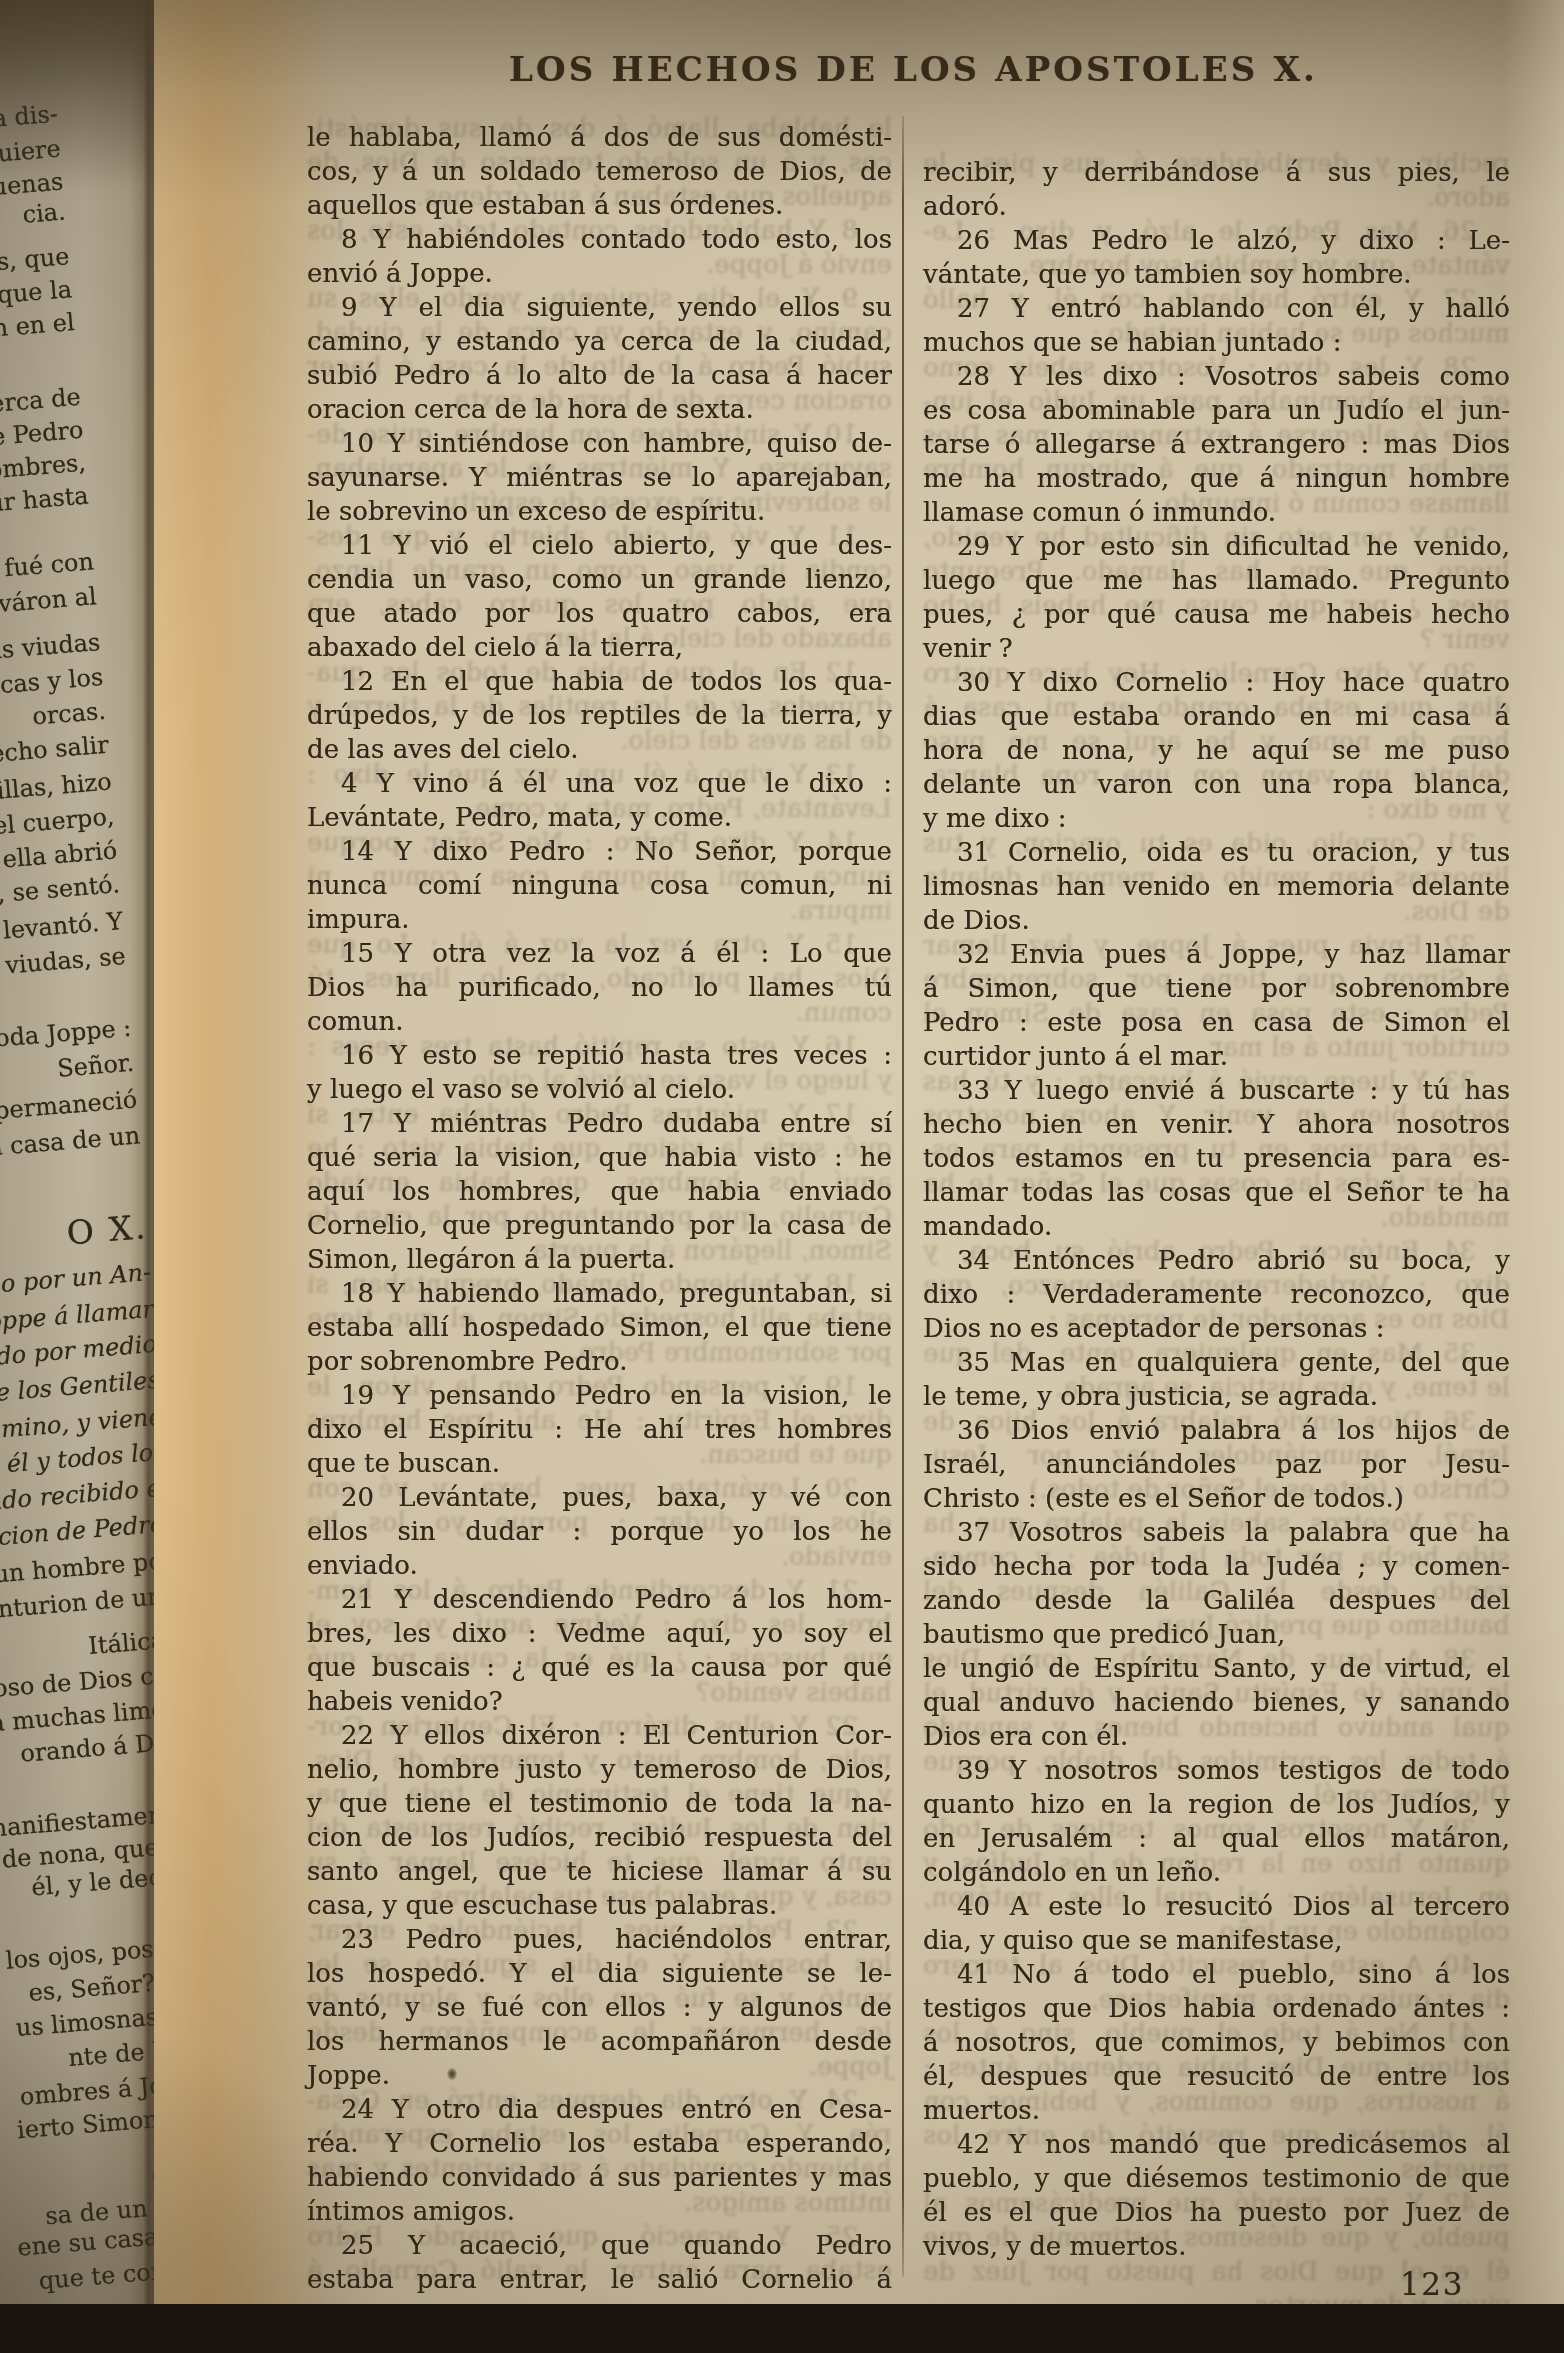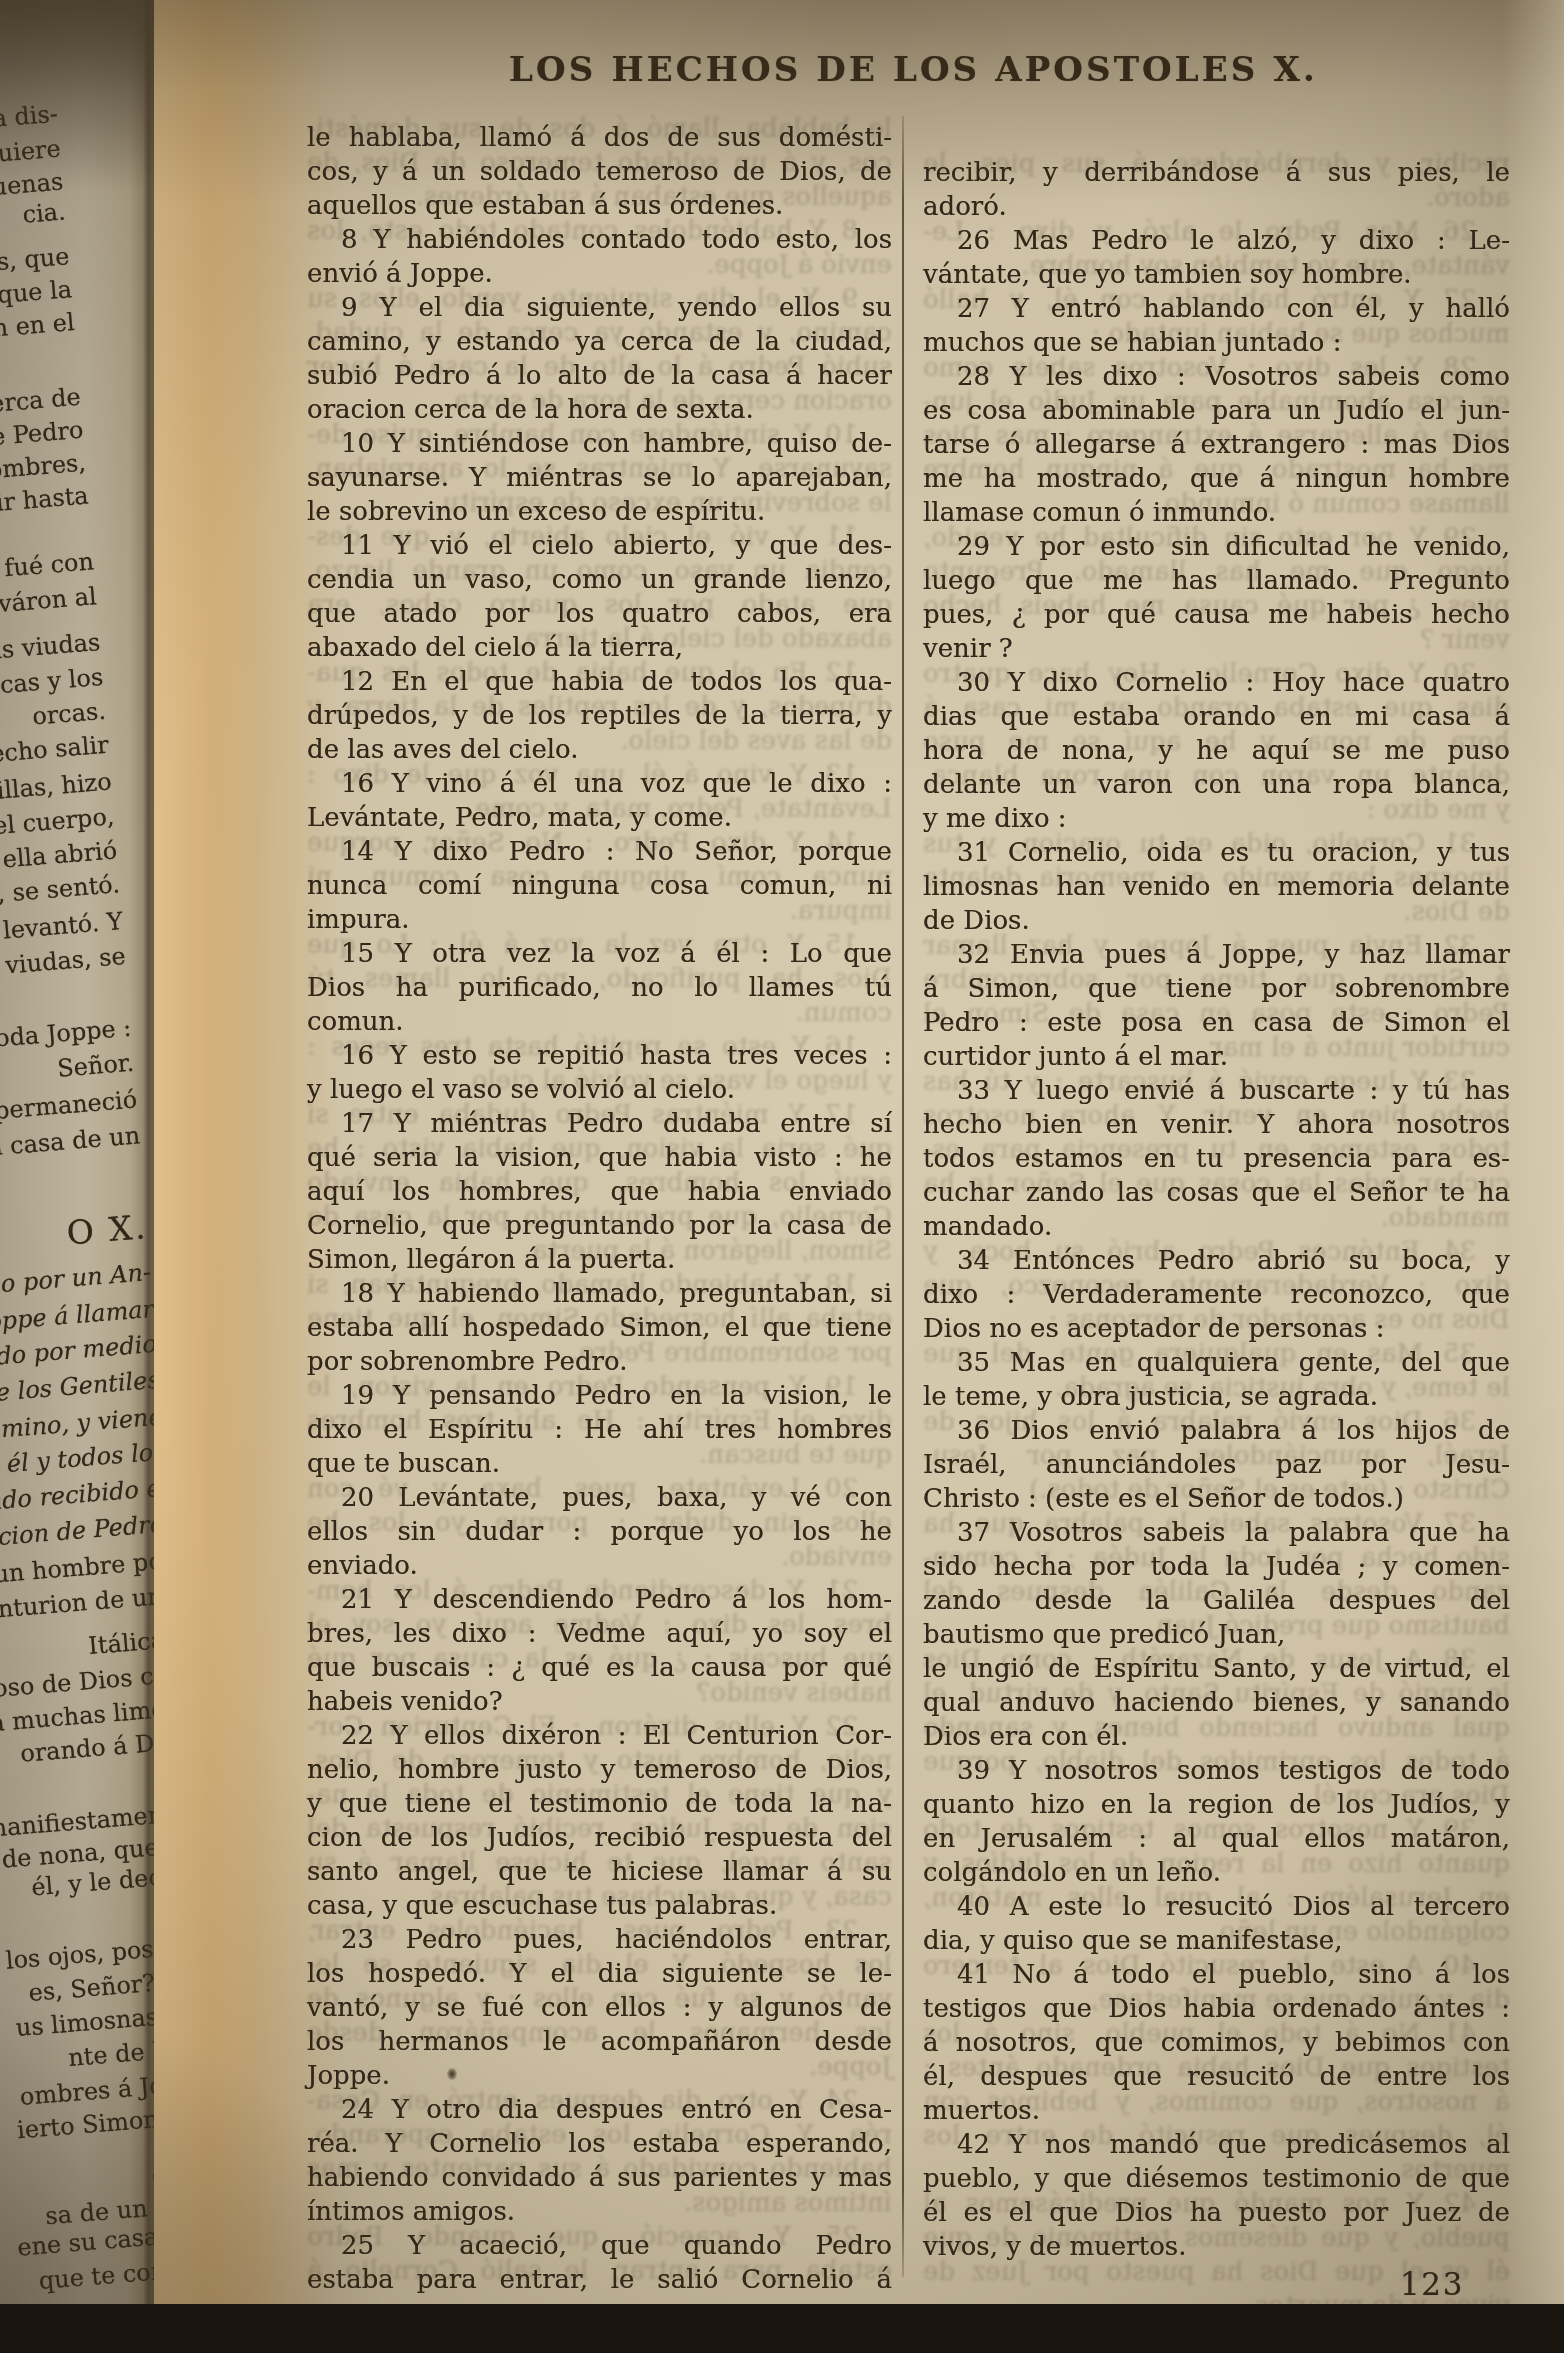--- a/index.html
+++ b/index.html
@@ -253,21 +253,21 @@
         <div class="line verse-start">10 Y sintiéndose con hambre, quiso de-</div>
         <div class="line">sayunarse. Y miéntras se lo aparejaban,</div>
         <div class="line par-end">le sobrevino un exceso de espíritu.</div>
         <div class="line verse-start">11 Y vió el cielo abierto, y que des-</div>
         <div class="line">cendia un vaso, como un grande lienzo,</div>
         <div class="line">que atado por los quatro cabos, era</div>
         <div class="line par-end">abaxado del cielo á la tierra,</div>
         <div class="line verse-start">12 En el que habia de todos los qua-</div>
         <div class="line">drúpedos, y de los reptiles de la tierra, y</div>
         <div class="line par-end">de las aves del cielo.</div>
-        <div class="line verse-start">16 Y vino á él una voz que le dixo :</div>
+        <div class="line verse-start">4 Y vino á él una voz que le dixo :</div>
         <div class="line par-end">Levántate, Pedro, mata, y come.</div>
         <div class="line verse-start">14 Y dixo Pedro : No Señor, porque</div>
         <div class="line">nunca comí ninguna cosa comun, ni</div>
         <div class="line par-end">impura.</div>
         <div class="line verse-start">15 Y otra vez la voz á él : Lo que</div>
         <div class="line">Dios ha purificado, no lo llames tú</div>
         <div class="line par-end">comun.</div>
         <div class="line verse-start">16 Y esto se repitió hasta tres veces :</div>
         <div class="line par-end">y luego el vaso se volvió al cielo.</div>
         <div class="line verse-start">17 Y miéntras Pedro dudaba entre sí</div>
@@ -399,21 +399,21 @@
         <div class="line verse-start">31 Cornelio, oida es tu oracion, y tus</div>
         <div class="line">limosnas han venido en memoria delante</div>
         <div class="line par-end">de Dios.</div>
         <div class="line verse-start">32 Envia pues á Joppe, y haz llamar</div>
         <div class="line">á Simon, que tiene por sobrenombre</div>
         <div class="line">Pedro : este posa en casa de Simon el</div>
         <div class="line par-end">curtidor junto á el mar.</div>
         <div class="line verse-start">33 Y luego envié á buscarte : y tú has</div>
         <div class="line">hecho bien en venir. Y ahora nosotros</div>
         <div class="line">todos estamos en tu presencia para es-</div>
-        <div class="line">cuchar zando las cosas que el Señor te ha</div>
+        <div class="line">llamar todas las cosas que el Señor te ha</div>
         <div class="line par-end">mandado.</div>
         <div class="line verse-start">34 Entónces Pedro abrió su boca, y</div>
         <div class="line">dixo : Verdaderamente reconozco, que</div>
         <div class="line par-end">Dios no es aceptador de personas :</div>
         <div class="line verse-start">35 Mas en qualquiera gente, del que</div>
         <div class="line par-end">le teme, y obra justicia, se agrada.</div>
         <div class="line verse-start">36 Dios envió palabra á los hijos de</div>
         <div class="line">Israél, anunciándoles paz por Jesu-</div>
         <div class="line par-end">Christo : (este es el Señor de todos.)</div>
         <div class="line verse-start">37 Vosotros sabeis la palabra que ha</div>

